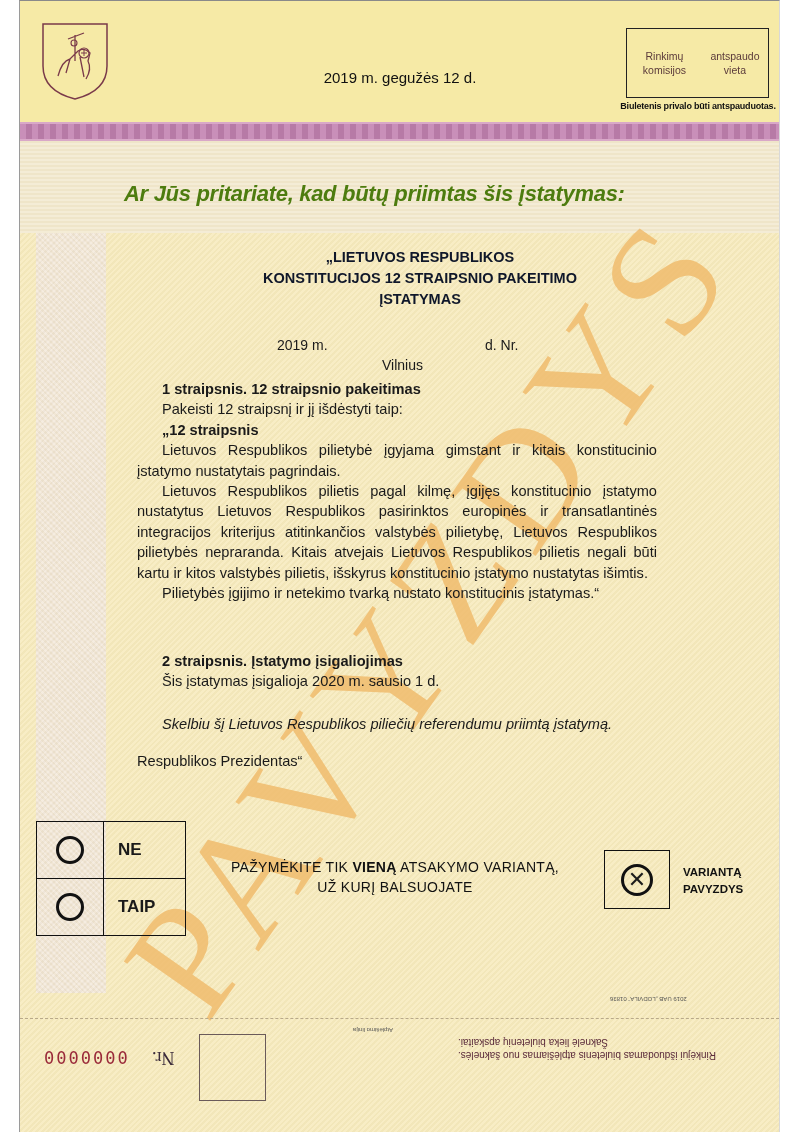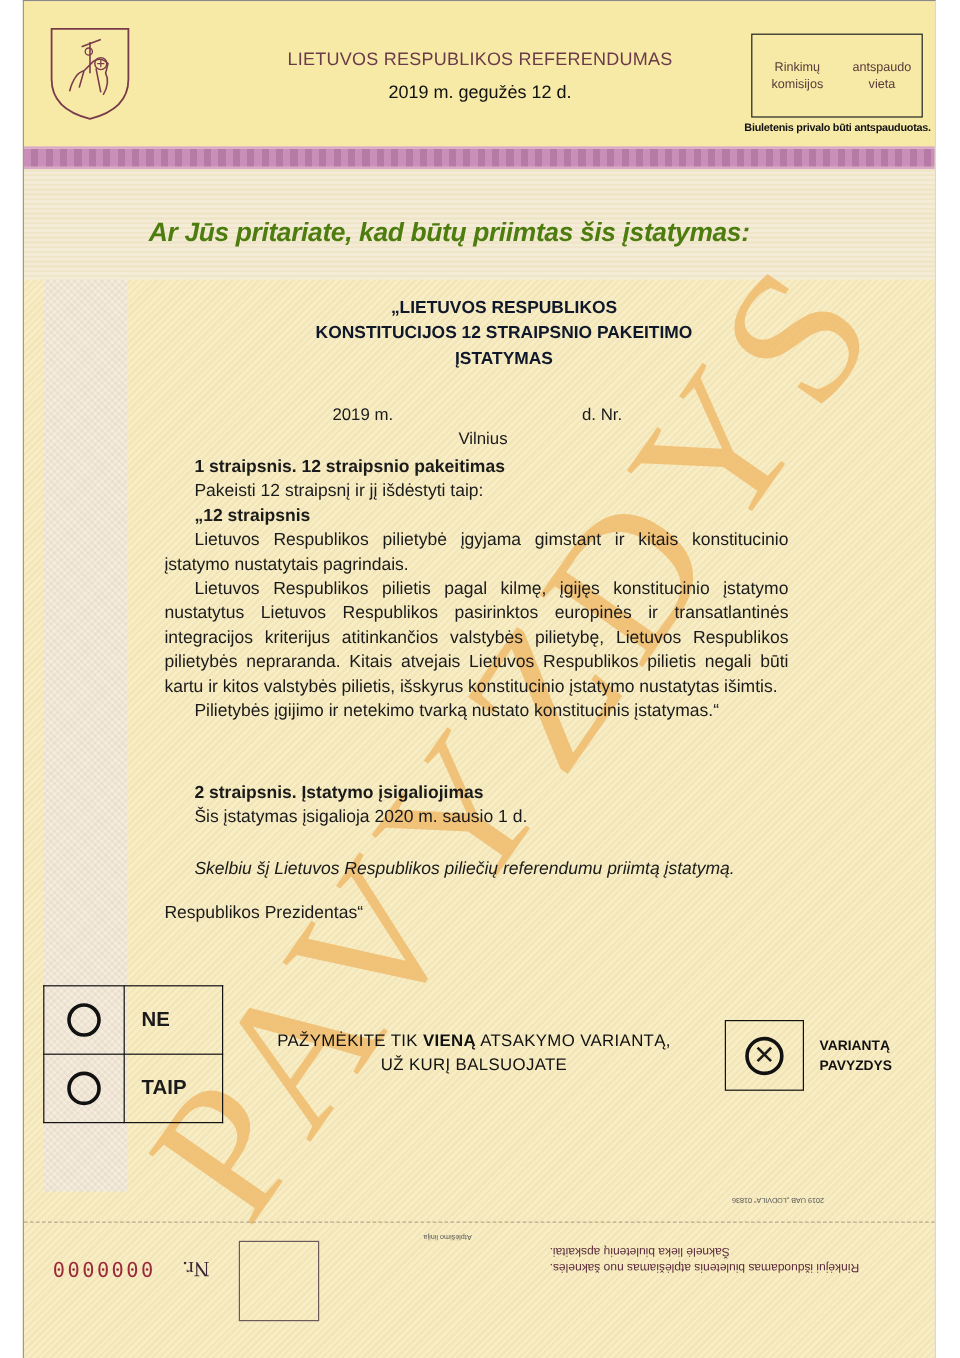--- a/index.html
+++ b/index.html
@@ -86,21 +86,20 @@
   <div class="watermark">PAVYZDYS</div>
 
   <svg class="coat" viewBox="0 0 70 80">
     <path d="M3 3 H67 V45 Q67 70 35 78 Q3 70 3 45 Z" fill="none" stroke="#7a3a4a" stroke-width="1.5"></path>
     <path d="M18 55 Q22 40 30 38 L38 30 Q44 26 50 32 L48 40 Q52 48 46 58 M30 38 L26 52 M40 36 L44 56 M35 14 L35 40 M28 18 L44 12" fill="none" stroke="#7a3a4a" stroke-width="1.3"></path>
     <circle cx="44" cy="32" r="5" fill="none" stroke="#7a3a4a" stroke-width="1.2"></circle>
     <path d="M41 32 H47 M44 29 V35" stroke="#7a3a4a" stroke-width="1"></path>
     <circle cx="34" cy="22" r="3" fill="none" stroke="#7a3a4a" stroke-width="1.1"></circle>
   </svg>
 
-  <div class="title">LIETUVOS RESPUBLIKOS REFERENDUMAS</div>
   <div class="date">2019 m. gegužės 12 d.</div>
 
   <div class="stamp-box">
     <span>Rinkimų komisijos</span>
     <span>antspaudo vieta</span>
   </div>
   <div class="stamp-note">Biuletenis privalo būti antspauduotas.</div>
 
   <div class="question">Ar Jūs pritariate, kad būtų priimtas šis įstatymas:</div>
 

